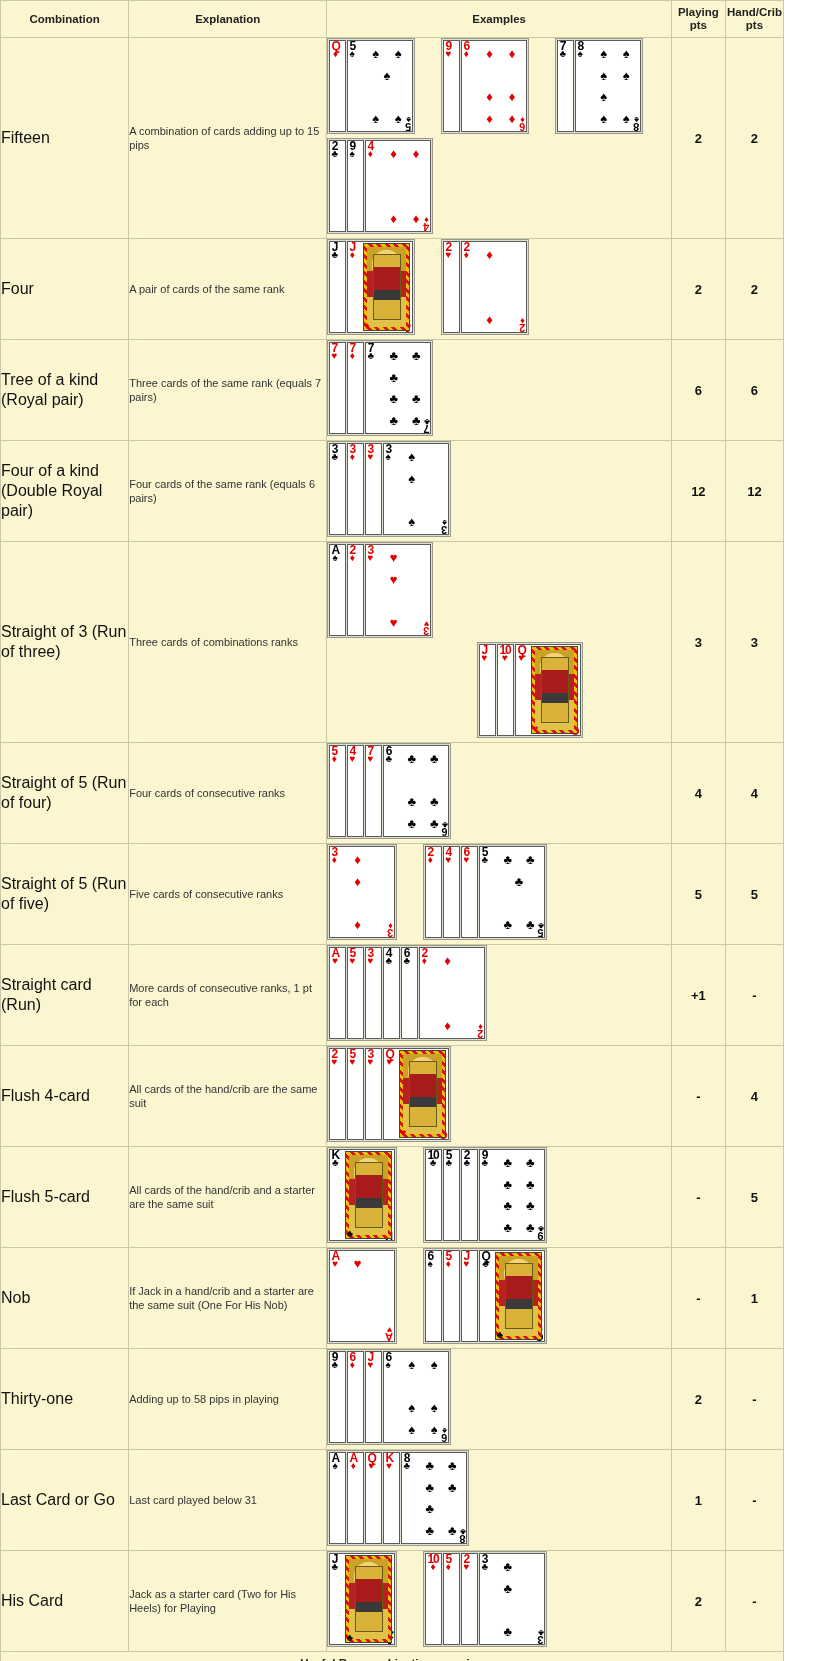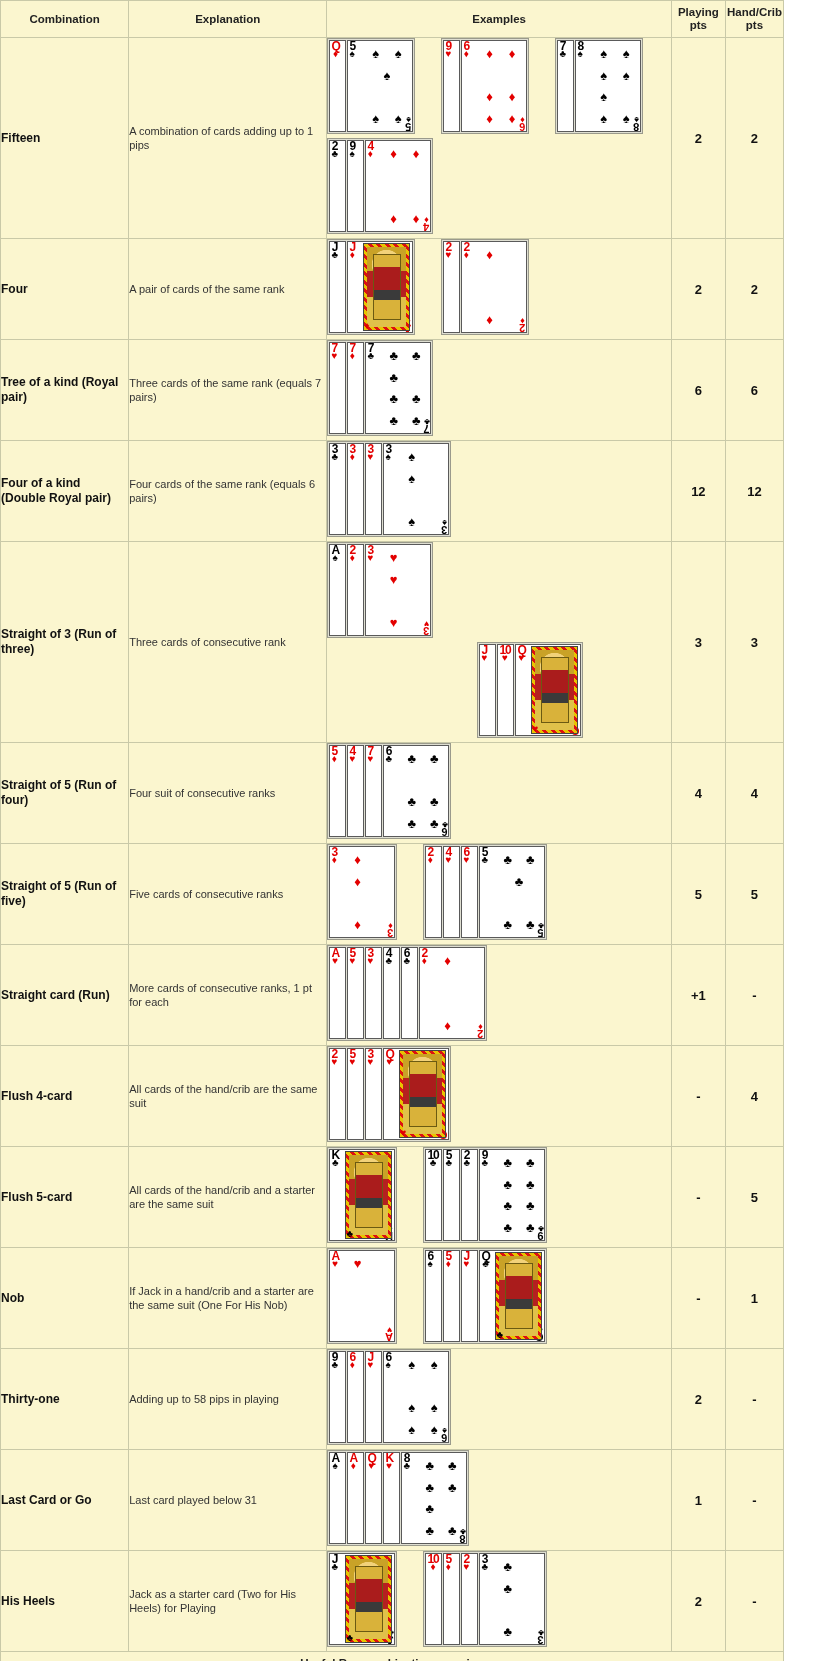--- a/index.html
+++ b/index.html
@@ -36,22 +36,22 @@
     line-height:1.12;
     padding:2px 3px;
   }
   .c-comb{width:128px;}
   .c-expl{width:198px;}
   .c-ex{width:344px;}
   .c-play{width:54px;}
   .c-hand{width:58px;}
 
   td.comb{
-    font-size:12px;
-    font-weight:bold;
+    font-size:16px;
+    font-weight:normal;
     color:#111;
     padding:4px 4px 4px 7px;
     line-height:1.25;
   }
   td.expl{
     font-size:11px;
     color:#333;
     padding:4px 6px 4px 7px;
     line-height:1.3;
   }
@@ -177,21 +177,21 @@
         </th>
         <th>
           <span>Hand/Crib</span><br>
           <span>pts</span>
         </th>
       </tr>
     </thead>
     <tbody id="tbody">
         <tr>
           <td class="comb">Fifteen</td>
-          <td class="expl">A combination of cards adding up to 1 pips</td>
+          <td class="expl">A combination of cards adding up to 15 pips</td>
           <td class="examples">
             <div class="hands">
               <div class="hand">
                 <div class="card clip">
                   <div class="cnr red">
                     <span class="r">Q</span>
                     <span class="s">♦</span>
                   </div>
                 </div>
                 <div class="card">
@@ -439,21 +439,21 @@
                   </div>
                 </div>
               </div>
             </div>
           </td>
           <td class="pts">12</td>
           <td class="pts">12</td>
         </tr>
         <tr>
           <td class="comb">Straight of 3 (Run of three)</td>
-          <td class="expl">Three cards of consecutive rank</td>
+          <td class="expl">Three cards of combinations ranks</td>
           <td class="examples">
             <div class="hands">
               <div class="hand">
                 <div class="card clip">
                   <div class="cnr blk">
                     <span class="r">A</span>
                     <span class="s">♠</span>
                   </div>
                 </div>
                 <div class="card clip">
@@ -507,21 +507,21 @@
                   <div class="tiny-suit ts-bl red">♥</div>
                 </div>
               </div>
             </div>
           </td>
           <td class="pts">3</td>
           <td class="pts">3</td>
         </tr>
         <tr>
           <td class="comb">Straight of 5 (Run of four)</td>
-          <td class="expl">Four suit of consecutive ranks</td>
+          <td class="expl">Four cards of consecutive ranks</td>
           <td class="examples">
             <div class="hands">
               <div class="hand">
                 <div class="card clip">
                   <div class="cnr red">
                     <span class="r">5</span>
                     <span class="s">♦</span>
                   </div>
                 </div>
                 <div class="card clip">
@@ -949,21 +949,21 @@
                     <span style="grid-area: 4 / 2;">♣</span>
                   </div>
                 </div>
               </div>
             </div>
           </td>
           <td class="pts">1</td>
           <td class="pts">-</td>
         </tr>
         <tr class="thickline">
-          <td class="comb">His Heels</td>
+          <td class="comb">His Card</td>
           <td class="expl">Jack as a starter card (Two for His Heels) for Playing</td>
           <td class="examples">
             <div class="hands">
               <div class="hand">
                 <div class="card">
                   <div class="cnr blk">
                     <span class="r">J</span>
                     <span class="s">♣</span>
                   </div>
                   <div class="cnr-br blk">

